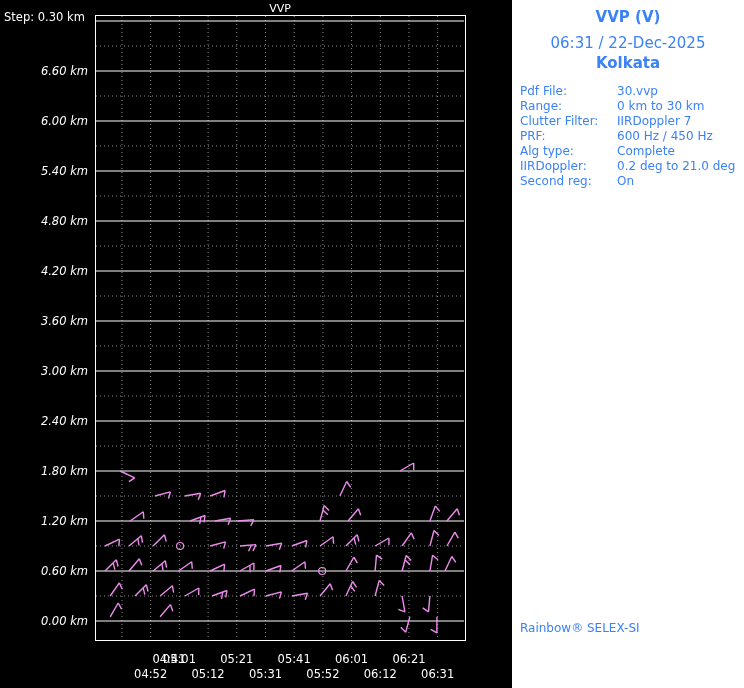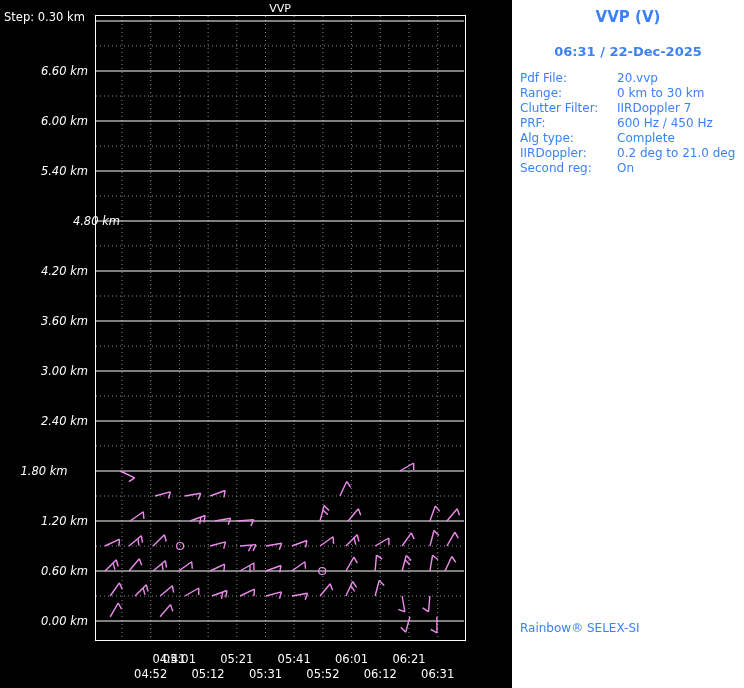--- a/index.html
+++ b/index.html
@@ -10,21 +10,21 @@
     font-family:"DejaVu Sans","Liberation Sans",sans-serif;
   }
   .plot-region{position:absolute;left:0;top:0;width:595px;height:688px;background:#000;color:#fff;}
   .plot-title{position:absolute;left:95px;top:2px;width:370px;text-align:center;font-size:11px;}
   .step-label{position:absolute;left:4px;top:10px;font-size:11.5px;}
   #plot-svg{position:absolute;left:95px;top:15px;}
   .y-label{position:absolute;left:0;width:88px;height:16px;line-height:16px;text-align:right;font-size:11.5px;color:#fff;font-style:italic;}
   .x-label{position:absolute;width:44px;text-align:center;font-size:11.5px;color:#fff;}
   .side-panel{position:absolute;left:512px;top:0;width:232px;height:688px;background:#ffffff;color:#3b82f6;}
   .panel-title{margin-top:8px;text-align:center;font-size:15px;font-weight:bold;}
-  .panel-datetime{margin-top:18px;text-align:center;font-size:13px;font-weight:bold;}
+  .panel-datetime{margin-top:8px;text-align:center;font-size:15px;font-weight:normal;}
   .panel-site{margin-top:2px;text-align:center;font-size:15px;font-weight:bold;}
   .panel-fields{margin-top:12px;padding-left:8px;font-size:12px;}
   .field-row{display:flex;height:15px;line-height:15px;white-space:nowrap;}
   .field-label{flex:0 0 97px;width:97px;}
   .field-value{flex:1;}
   .panel-footer{position:absolute;left:8px;top:621px;font-size:12px;}
 </style>
 </head>
 <body>
 
@@ -196,26 +196,26 @@
       <line x1="310.7" y1="617.3" x2="305.8" y2="612.3" stroke="#ee8cee" stroke-width="1.4"></line>
       <line x1="341.9" y1="601.8" x2="341.9" y2="617.8" stroke="#ee8cee" stroke-width="1.4"></line>
       <line x1="341.9" y1="617.8" x2="335.8" y2="614.3" stroke="#ee8cee" stroke-width="1.4"></line>
       <circle cx="85.1" cy="531.0" r="3.5" fill="none" stroke="#ee8cee" stroke-width="1.2"></circle>
       <circle cx="227.2" cy="556.0" r="3.5" fill="none" stroke="#ee8cee" stroke-width="1.2"></circle>
     </svg>
   <div id="y-labels">
       <div class="y-label" style="top: 63px;">6.60 km</div>
       <div class="y-label" style="top: 113px;">6.00 km</div>
       <div class="y-label" style="top: 163px;">5.40 km</div>
-      <div class="y-label" style="top: 213px; padding-left: 32px;">4.80 km</div>
+      <div class="y-label" style="top: 213px;">4.80 km</div>
       <div class="y-label" style="top: 263px;">4.20 km</div>
       <div class="y-label" style="top: 313px;">3.60 km</div>
       <div class="y-label" style="top: 363px;">3.00 km</div>
       <div class="y-label" style="top: 413px;">2.40 km</div>
-      <div class="y-label" style="top: 463px; text-align: center;">1.80 km</div>
+      <div class="y-label" style="top: 463px;">1.80 km</div>
       <div class="y-label" style="top: 513px;">1.20 km</div>
       <div class="y-label" style="top: 563px;">0.60 km</div>
       <div class="y-label" style="top: 613px;">0.00 km</div>
     </div>
   <div id="x-labels">
       <div class="x-label" style="left: 100px; top: 652px; margin-left: 47px;">04:41</div>
       <div class="x-label" style="left: 128.7px; top: 667px;">04:52</div>
       <div class="x-label" style="left: 157.4px; top: 652px;">05:01</div>
       <div class="x-label" style="left: 186.1px; top: 667px;">05:12</div>
       <div class="x-label" style="left: 214.8px; top: 652px;">05:21</div>
@@ -225,24 +225,25 @@
       <div class="x-label" style="left: 329.6px; top: 652px;">06:01</div>
       <div class="x-label" style="left: 358.3px; top: 667px;">06:12</div>
       <div class="x-label" style="left: 387px; top: 652px;">06:21</div>
       <div class="x-label" style="left: 415.7px; top: 667px;">06:31</div>
     </div>
 </div>
 
 <div class="side-panel">
   <div class="panel-title">VVP (V)</div>
   <div class="panel-datetime">06:31 / 22-Dec-2025</div>
+  <div class="panel-site">Kolkata</div>
   <div class="panel-fields" id="panel-fields">
       <div class="field-row">
         <span class="field-label">Pdf File:</span>
-        <span class="field-value">20.vvp</span>
+        <span class="field-value">30.vvp</span>
       </div>
       <div class="field-row">
         <span class="field-label">Range:</span>
         <span class="field-value">0 km to 30 km</span>
       </div>
       <div class="field-row">
         <span class="field-label">Clutter Filter:</span>
         <span class="field-value">IIRDoppler 7</span>
       </div>
       <div class="field-row">

